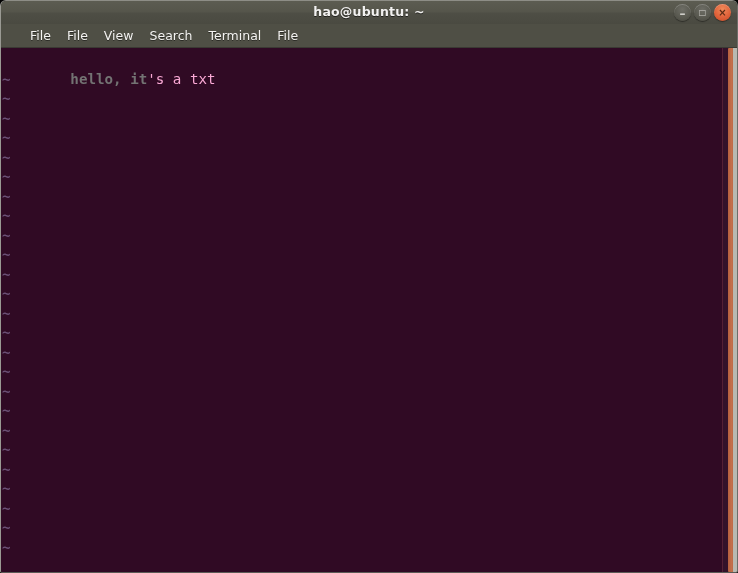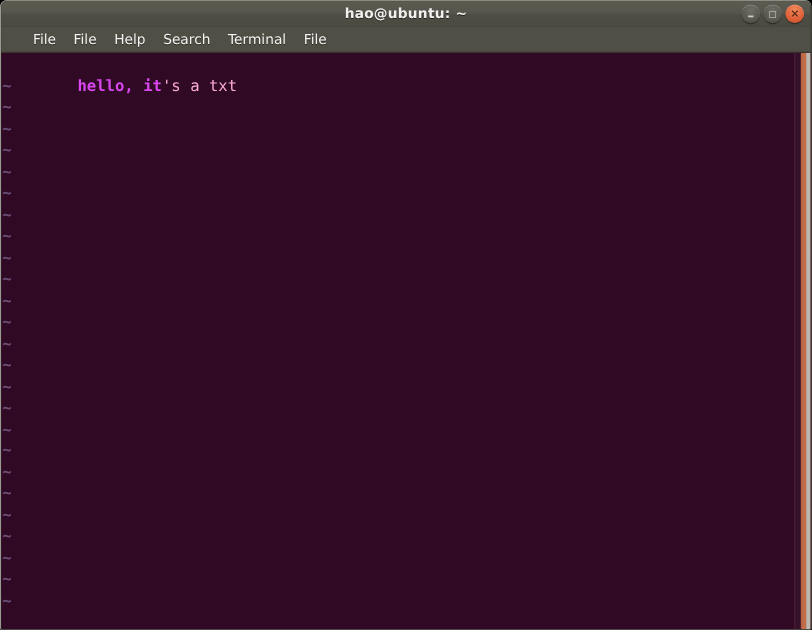--- a/index.html
+++ b/index.html
@@ -141,21 +141,21 @@
     font-family: "DejaVu Sans Mono", monospace;
     font-size: 14.2px;
     line-height: 19.5px;
     color: #ffffff;
   }
   .tline {
     height: 19.5px;
     white-space: pre;
     font-family: "DejaVu Sans Mono", monospace;
   }
-  .seg-normal { color: #d946ef; font-weight: bold; }
+  .seg-normal { color: #737373; font-weight: bold; }
   .seg-string { color: #f9a8d4; }
   .seg-tilde  { color: #6a4f74; font-weight: bold; }
 
   
   #scrollbar {
     position: absolute;
     top: 0;
     bottom: 0;
     right: 0;
     width: 18px;
@@ -204,21 +204,21 @@
       </div>
       <div class="wbtn close">
         <span class="glyph">×</span>
       </div>
     </div>
   </div>
 
   <div id="menubar">
     <div class="menu-item">File</div>
     <div class="menu-item">File</div>
-    <div class="menu-item">Help</div>
+    <div class="menu-item">View</div>
     <div class="menu-item">Search</div>
     <div class="menu-item">Terminal</div>
     <div class="menu-item">File</div>
   </div>
 
   <div id="terminal">
     <div id="screen">
 
       <div class="tline">
         <span class="seg-normal">hello, it</span><span class="seg-string">'s a txt</span>

